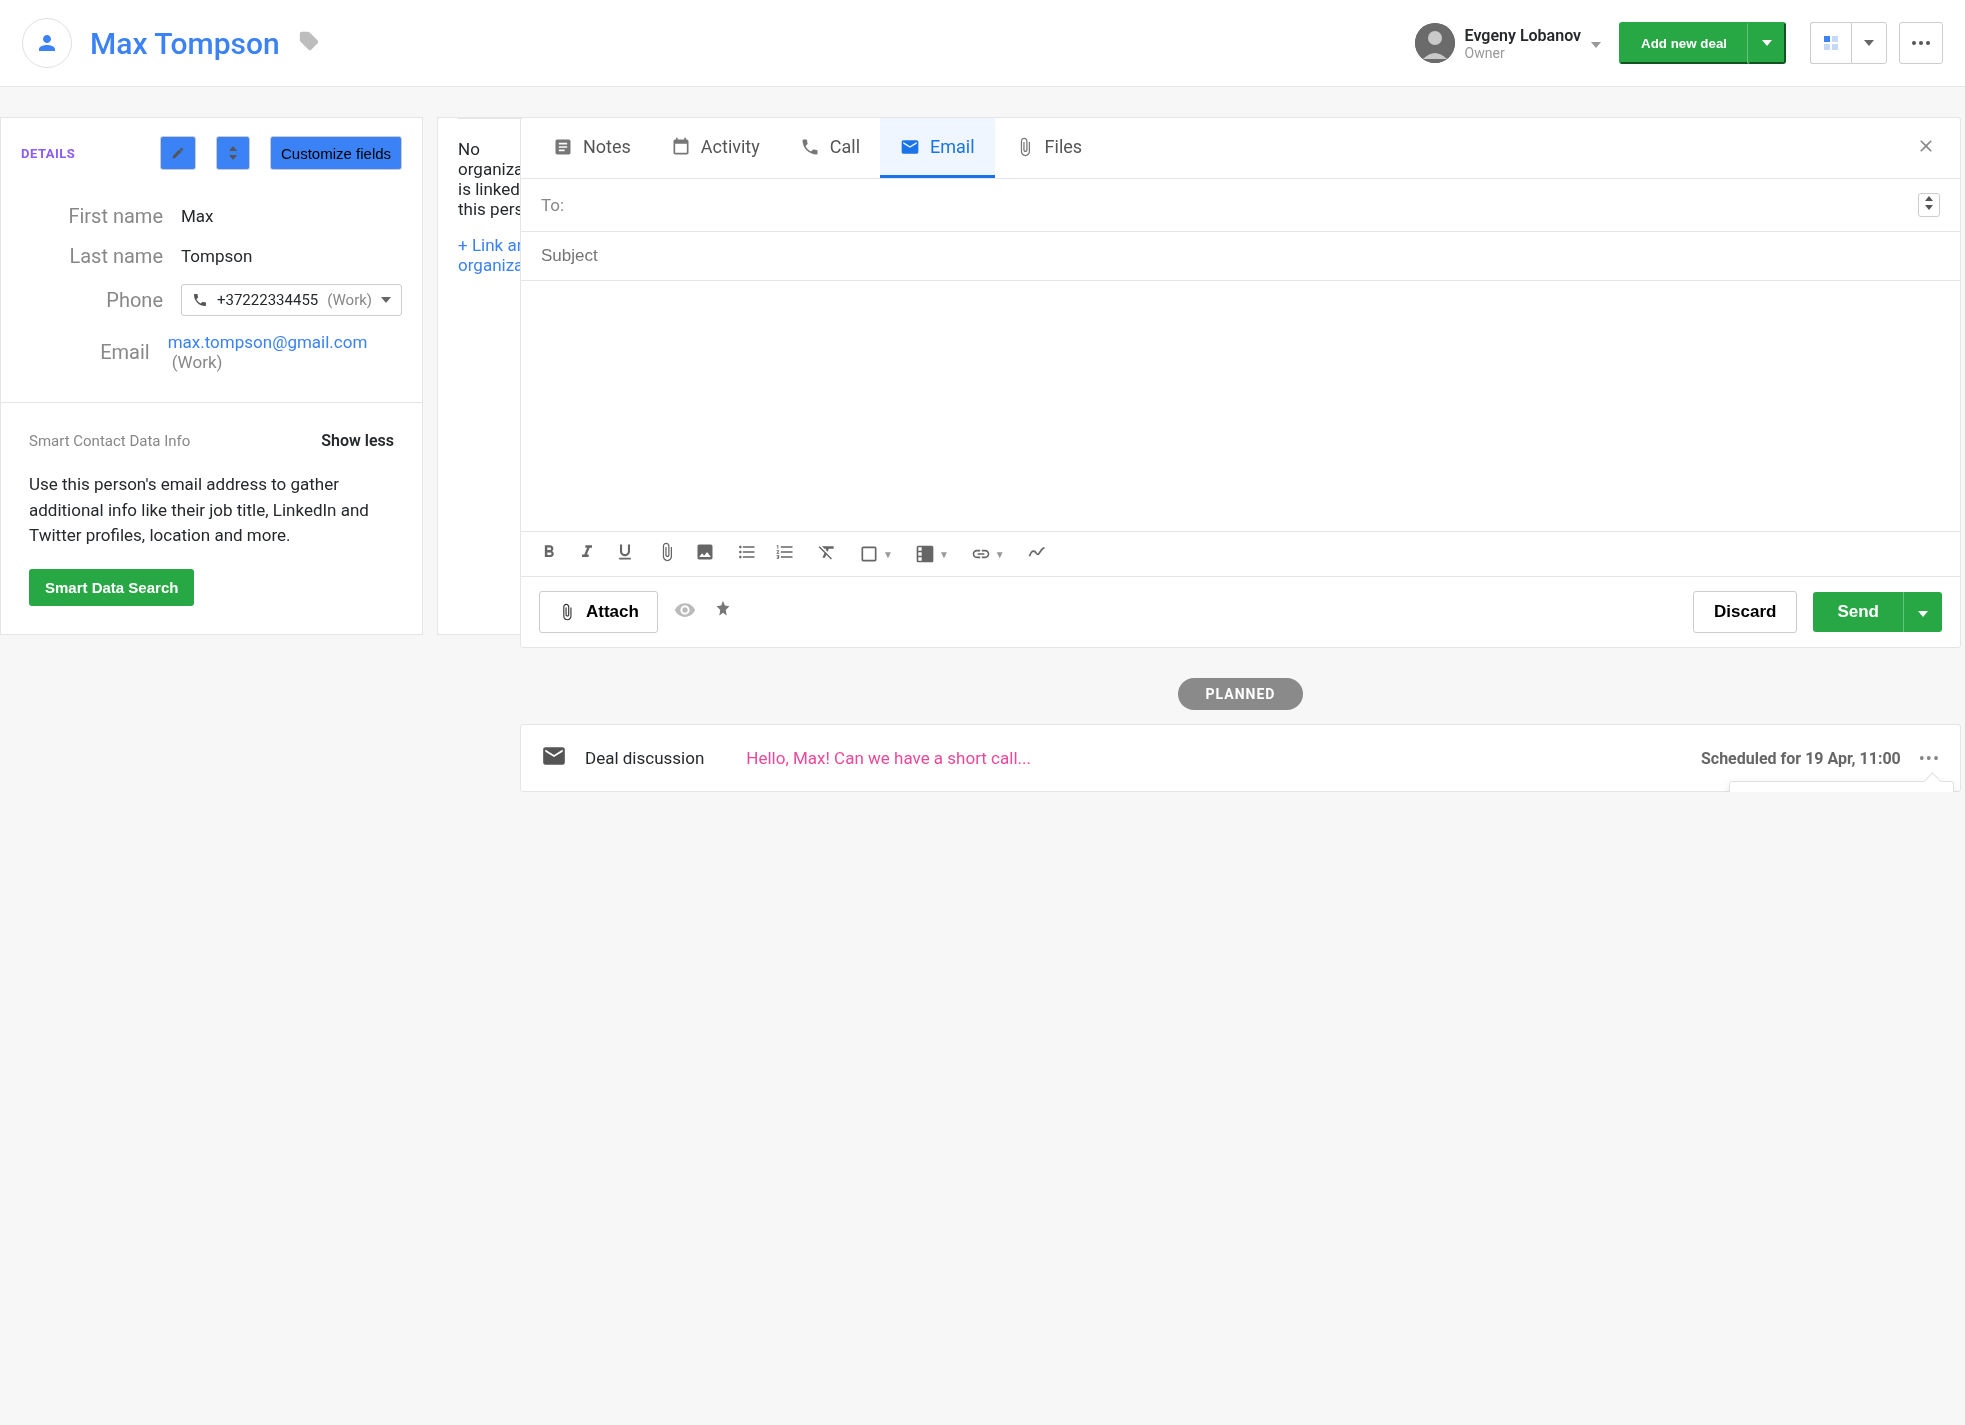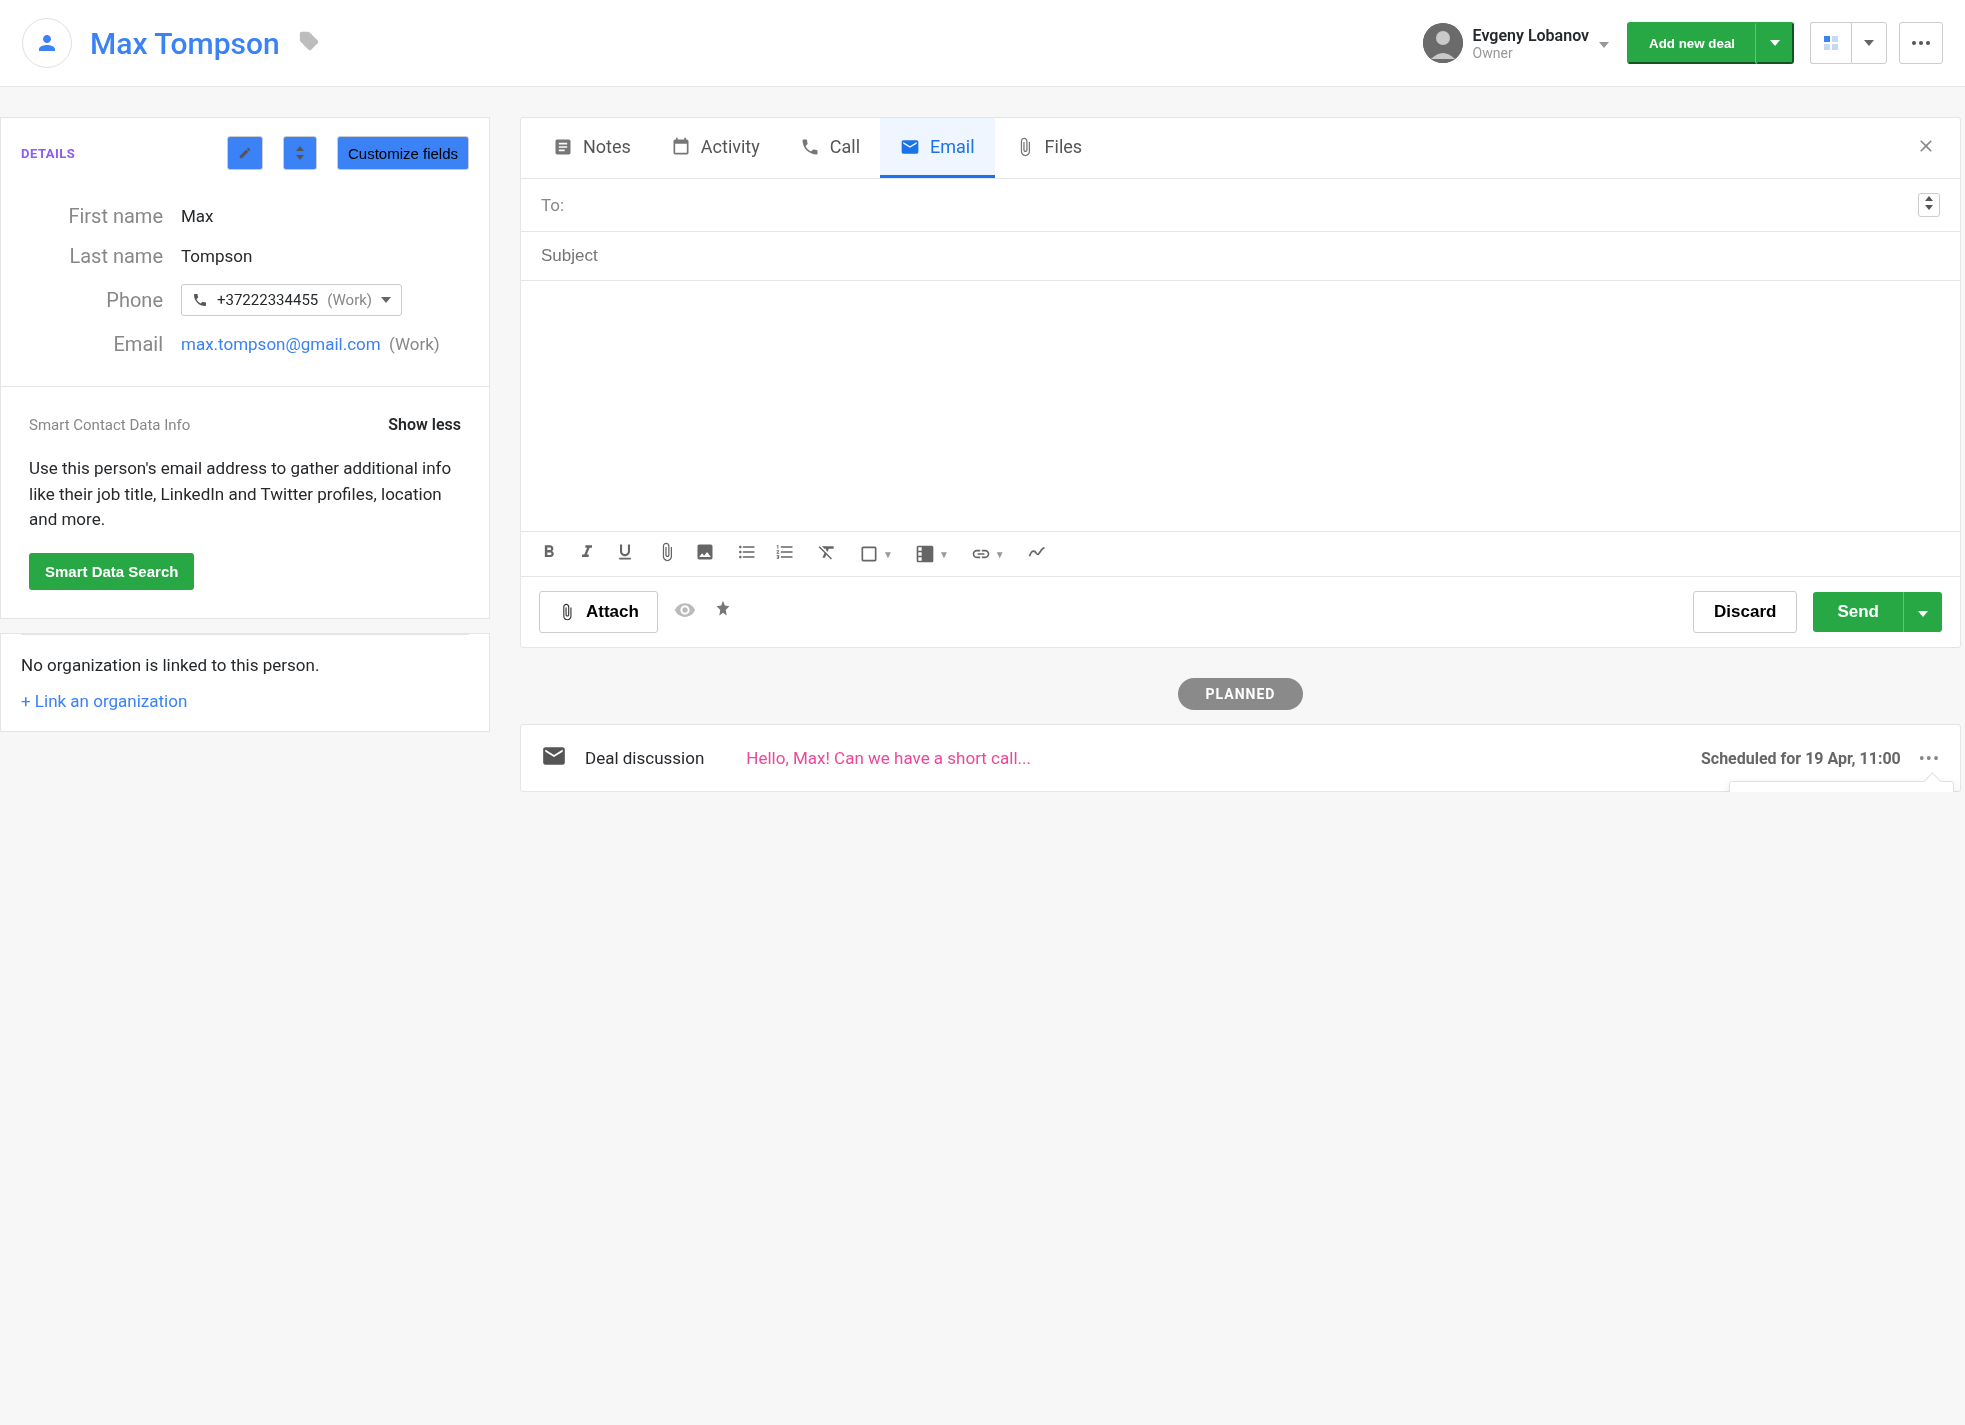--- a/index.html
+++ b/index.html
@@ -15,29 +15,29 @@
 .owner-block { display: flex; align-items: center; gap: 10px; margin-right: 18px; }
 .owner-avatar { width: 40px; height: 40px; border-radius: 50%; background: #555; overflow: hidden; }
 .owner-avatar svg { width: 100%; height: 100%; }
 .owner-info { display: flex; flex-direction: column; }
 .owner-name { font-size: 16px; font-weight: 600; }
 .owner-role { font-size: 14px; color: #999; }
 .owner-caret { color: #999; }
 .btn-green { background: #28a745; color: #fff; border-color: #28a745; font-weight: 600; display: flex; align-items: center; height: 42px; }
 .btn-green-main { padding: 0 20px; border-radius: 3px 0 0 3px; border-right: 1px solid rgba(255,255,255,0.3); }
 .btn-green-caret { padding: 0 12px; border-radius: 0 3px 3px 0; }
-.btn-group { display: flex; margin-right: 16px; }
+.btn-group { display: flex; margin-right: 24px; }
 .icon-btn { border: 1px solid #ccc; background: #fff; height: 42px; padding: 0 12px; display: inline-flex; align-items: center; cursor: pointer; border-radius: 3px; }
 .view-toggle { display: flex; margin-right: 12px; }
 .view-toggle .icon-btn:first-child { border-radius: 3px 0 0 3px; border-right: none; }
 .view-toggle .icon-btn:last-child { border-radius: 0 3px 3px 0; }
 
 .content { display: flex; gap: 30px; padding: 30px 0 0 0; align-items: flex-start; }
 
-.sidebar { width: 490px; display: flex; flex-direction: column; gap: 14px; }
+.sidebar { width: 490px; display: flex; flex-direction: row; gap: 14px; }
 .card { background: #fff; border: 1px solid #e5e5e5; }
 .card-head { padding: 18px 20px; display: flex; align-items: center; }
 .card-title { color: #8b5cf6; font-size: 13px; font-weight: 700; letter-spacing: 0.5px; text-transform: uppercase; flex: 1; }
 .small-btn { border: 1px solid #ccc; background: #3b82f6; height: 34px; padding: 0 10px; border-radius: 3px; display: inline-flex; align-items: center; cursor: pointer; font-size: 15px; margin-left: 20px; }
 .details-rows { padding: 8px 20px 22px; }
 .detail-row { display: flex; align-items: center; padding: 8px 0; gap: 18px; }
 .detail-label { width: 142px; text-align: right; color: #888; font-size: 20px; }
 .detail-value { font-size: 17px; }
 .phone-pill { border: 1px solid #ccc; border-radius: 3px; padding: 6px 10px; display: inline-flex; align-items: center; gap: 9px; }
 .phone-pill .type { color: #888; }

